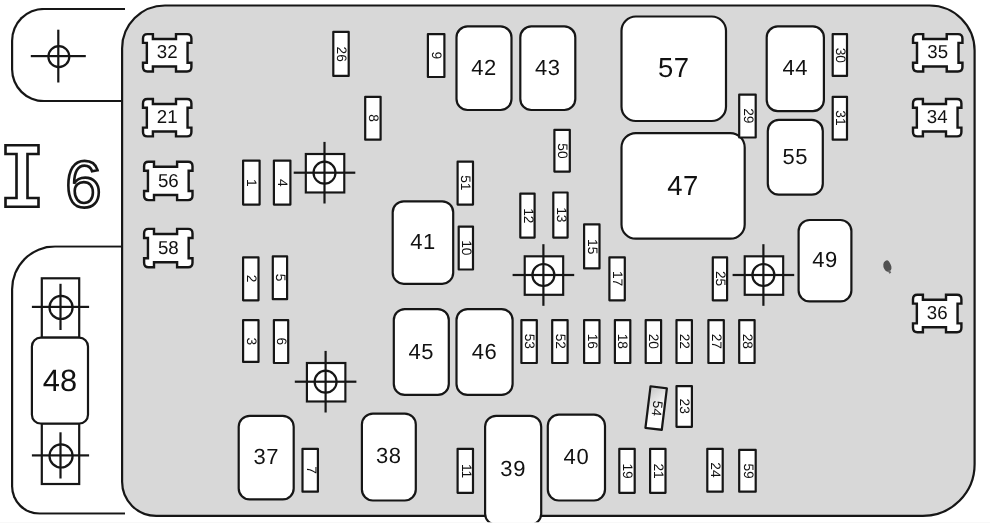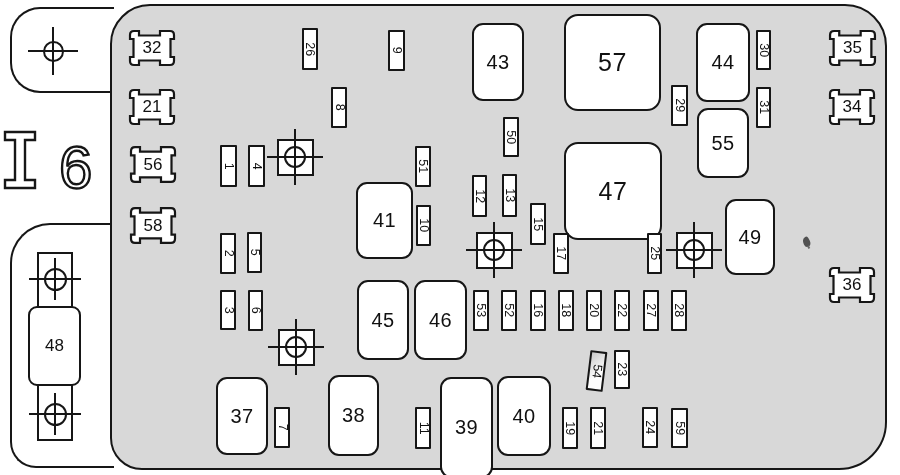--- a/index.html
+++ b/index.html
@@ -42,33 +42,36 @@
   <div id="tab-top" class="tab"></div>
   <div id="tab-bottom" class="tab"></div>
 
   <svg id="badge" width="104" height="70" viewBox="0 0 104 70">
     <path d="M3 6 H33 V14 H23 V54 H33 V62 H3 V54 H13 V14 H3 Z" fill="#ffffff" stroke="#161616" stroke-width="2.4"></path>
     <text x="57" y="62" font-family="Liberation Sans, sans-serif" font-size="60" fill="#ffffff" stroke="#161616" stroke-width="2.4">6</text>
   </svg>
 
   <div id="panel"></div>
   <div id="smudge" style="left: 803px; top: 237px;"></div>
+<div class="box relay" style="left: 414px; top: 23px; width: 52px; height: 78px;">
+      <span>42</span>
+    </div>
     <div class="box relay" style="left: 472px; top: 23px; width: 52px; height: 78px;">
       <span>43</span>
     </div>
     <div class="box relay big" style="left: 564px; top: 14px; width: 97px; height: 97px;">
       <span>57</span>
     </div>
     <div class="box relay" style="left: 696px; top: 23px; width: 54px; height: 79px;">
       <span>44</span>
     </div>
     <div class="box relay" style="left: 697px; top: 108px; width: 52px; height: 70px;">
       <span>55</span>
     </div>
-    <div class="box relay big" style="left: 564px; top: 142px; width: 98px; height: 98px;">
+    <div class="box relay big" style="left: 564px; top: 120px; width: 114px; height: 98px;">
       <span>47</span>
     </div>
     <div class="box relay" style="left: 725px; top: 199px; width: 50px; height: 76px;">
       <span>49</span>
     </div>
     <div class="box relay" style="left: 356px; top: 182px; width: 57px; height: 77px;">
       <span>41</span>
     </div>
     <div class="box relay" style="left: 357px; top: 280px; width: 52px; height: 80px;">
       <span>45</span>
@@ -252,21 +255,21 @@
     <div class="xcirc" style="left: 483px; top: 239px; width: 22px; height: 22px;"></div>
     <div class="boltsq" style="left: 675.5px; top: 231.5px; width: 37px; height: 37px;"></div>
     <div class="xline" style="left: 666px; top: 249.3px; width: 56px; height: 1.5px;"></div>
     <div class="xline" style="left: 693.3px; top: 222px; width: 1.5px; height: 56px;"></div>
     <div class="xcirc" style="left: 683px; top: 239px; width: 22px; height: 22px;"></div>
     <div class="xline" style="left: 28px; top: 50.3px; width: 50px; height: 1.5px;"></div>
     <div class="xline" style="left: 52.3px; top: 27px; width: 1.5px; height: 48px;"></div>
     <div class="xcirc" style="left: 42.5px; top: 40.5px; width: 21px; height: 21px;"></div>
     <div class="megapart" style="left: 37px; top: 252px; width: 36px; height: 56px;"></div>
     <div class="megapart" style="left: 37px; top: 384px; width: 36px; height: 57px;"></div>
-    <div class="box" style="left: 28px; top: 306px; width: 53px; height: 80px; border-radius: 9px; font-size: 17px;">
+    <div class="box" style="left: 28px; top: 306px; width: 53px; height: 80px; border-radius: 9px; font-size: 28px;">
       <span>48</span>
     </div>
     <div class="xline" style="left: 29px; top: 278.3px; width: 52px; height: 1.5px;"></div>
     <div class="xline" style="left: 54.3px; top: 258px; width: 1.5px; height: 42px;"></div>
     <div class="xcirc" style="left: 43.5px; top: 267.5px; width: 23px; height: 23px;"></div>
     <div class="xline" style="left: 29px; top: 413.3px; width: 52px; height: 1.5px;"></div>
     <div class="xline" style="left: 54.3px; top: 393px; width: 1.5px; height: 42px;"></div>
     <div class="xcirc" style="left: 43.5px; top: 402.5px; width: 23px; height: 23px;"></div>
   </div>
 

